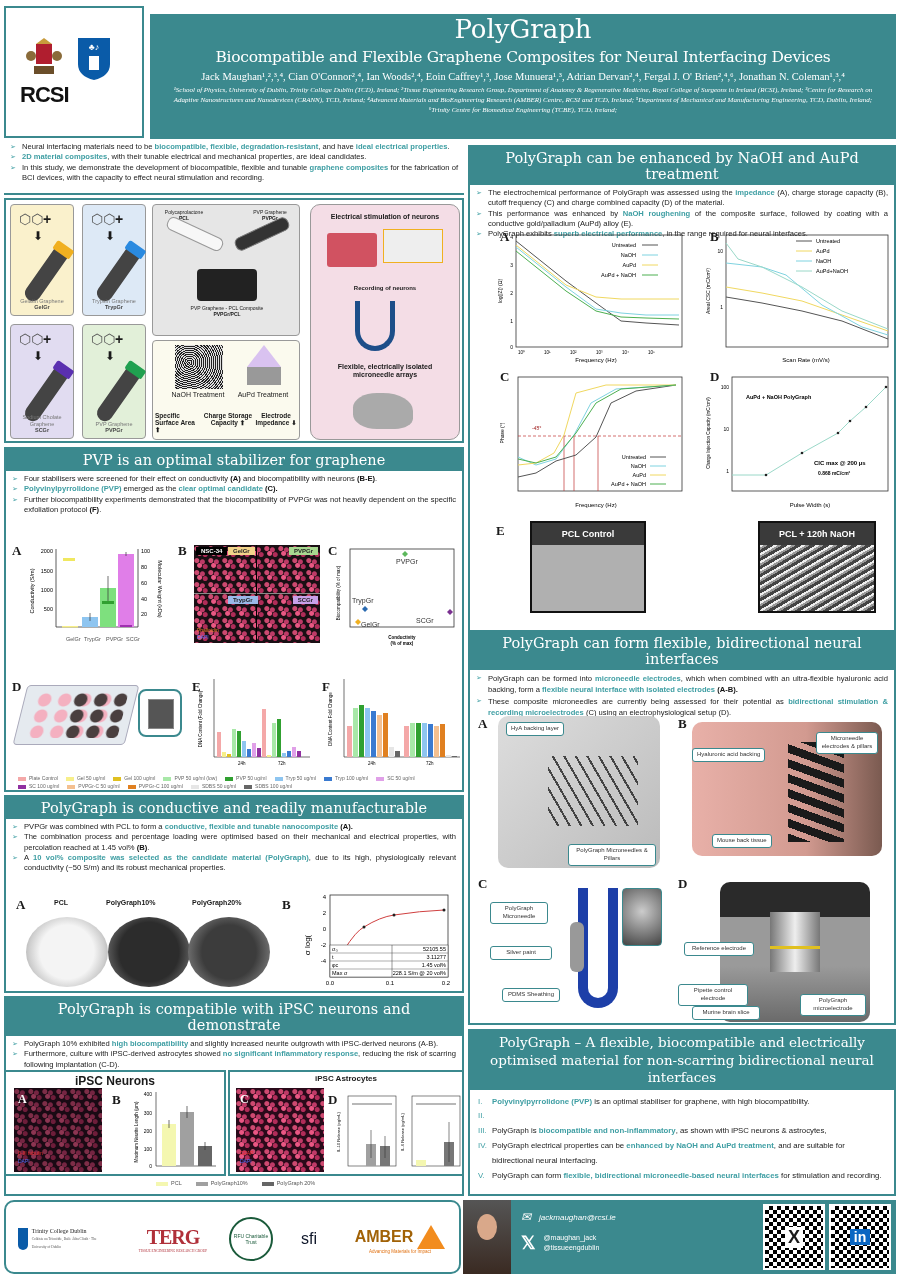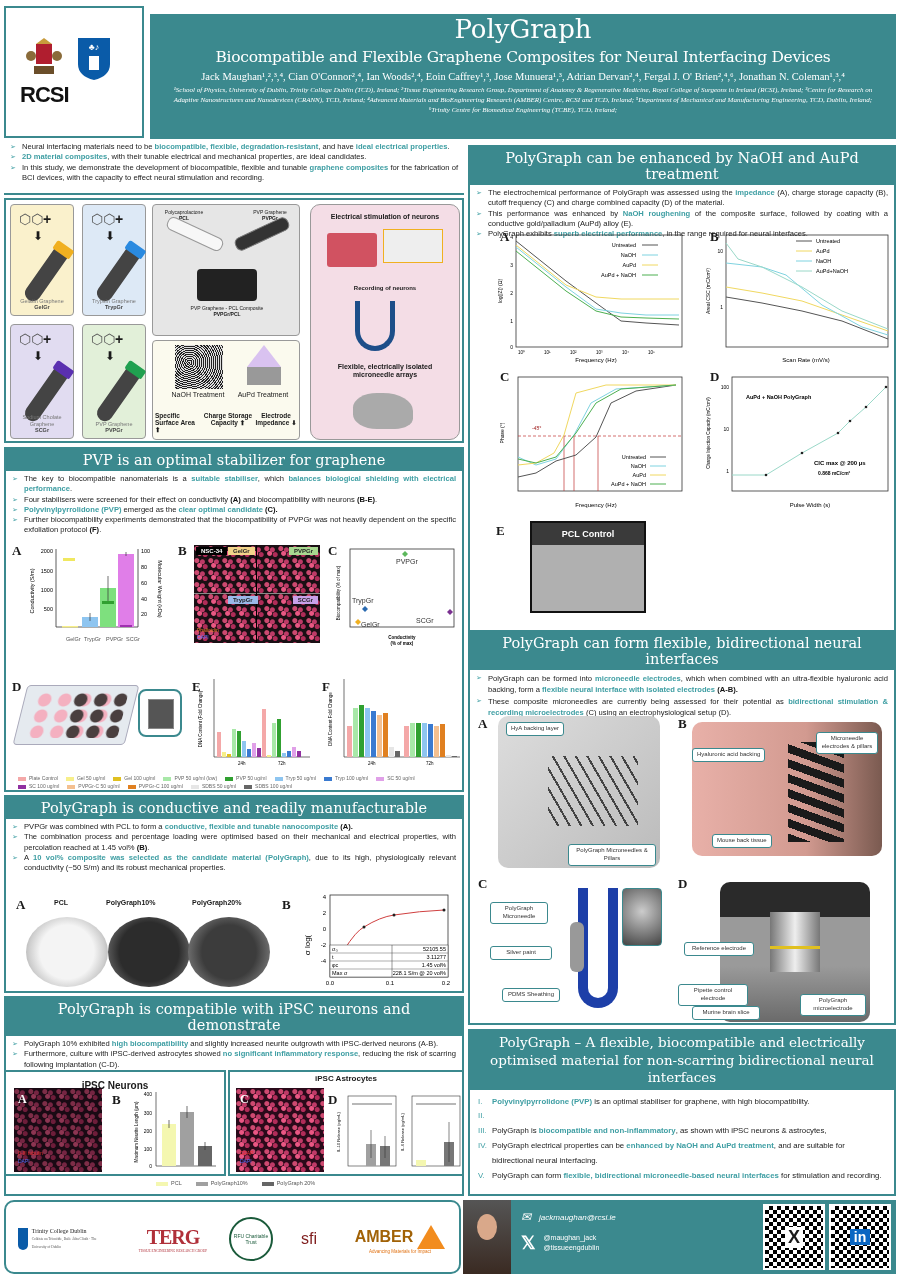--- a/index.html
+++ b/index.html
@@ -173,21 +173,20 @@
     <div style="position:absolute;top:80px;width:100%;text-align:center;font-size:6px;font-weight:bold;">Recording of neurons</div>
     <div style="position:absolute;left:44px;top:96px;width:40px;height:50px;border:5px solid #1d4e89;border-top:none;border-radius:0 0 22px 22px;"></div>
     <div style="position:absolute;top:158px;width:100%;text-align:center;font-size:7px;font-weight:bold;line-height:1.15;padding:0 10px;">Flexible, electrically isolated microneedle arrays</div>
     <div style="position:absolute;left:42px;top:188px;width:60px;height:36px;background:#aaa;border-radius:40% 50% 30% 40%;"></div>
   </div>
 </div>
 
 <div id="pvp-panel" class="panel">
   <div class="panel-title">PVP is an optimal stabilizer for graphene</div>
   <ul class="bullets">
-    <li><span>The key to biocompatible nanomaterials is a </span><span class="accent">suitable stabiliser</span><span>, which </span><span class="accent">balances biological shielding with electrical performance</span><span>.</span></li>
     <li><span>Four stabilisers were screened for their effect on conductivity </span><b class="k">(A)</b><span> and biocompatibility with neurons </span><b class="k">(B-E)</b><span>.</span></li>
     <li><span class="accent">Polyvinylpyrrolidone (PVP)</span><span> emerged as the </span><span class="accent">clear optimal candidate</span><b class="k"> (C).</b></li>
     <li><span>Further biocompatibility experiments demonstrated that the biocompatibility of PVPGr was not heavily dependent on the specific exfoliation protocol </span><b class="k">(F)</b><span>.</span></li>
   </ul>
 
   <span class="plabel" style="left:6px;top:94px;">A</span>
   <svg class="chart-svg" style="position:absolute;left:20px;top:92px;" width="140" height="110" viewBox="0 0 140 110">
     <line x1="30" y1="8" x2="30" y2="86" stroke="#333" stroke-width="0.8"></line>
     <line x1="30" y1="86" x2="112" y2="86" stroke="#333" stroke-width="0.8"></line>
     <line x1="112" y1="8" x2="112" y2="86" stroke="#333" stroke-width="0.8"></line>
@@ -377,21 +376,21 @@
   </svg>
 </div>
 
 <div id="ipsc-panel" class="panel">
   <div class="panel-title">PolyGraph is compatible with iPSC neurons and demonstrate</div>
   <ul class="bullets">
     <li><span>PolyGraph 10% exhibited </span><span class="accent">high biocompatibility</span><span> and slightly increased neurite outgrowth with iPSC-derived neurons (A-B).</span></li>
     <li><span>Furthermore, culture with iPSC-derived astrocytes showed </span><span class="accent">no significant inflammatory response</span><span>, reducing the risk of scarring following implantation (C-D).</span></li>
   </ul>
   <div style="position:absolute;left:0;top:72px;width:220px;height:106px;border:2px solid #3b898e;border-left:none;">
-    <div style="text-align:center;font-size:10px;font-weight:bold;margin-top:8px;">iPSC Neurons</div>
+    <div style="text-align:center;font-size:12px;font-weight:bold;margin-top:2px;">iPSC Neurons</div>
     <div class="micro" style="left:8px;top:16px;width:88px;height:84px;background:#1a0a14;">
       <div class="dots" style="opacity:.5;"></div>
       <span class="plabel" style="left:4px;top:4px;color:#fff;font-size:12px;">A</span>
       <span style="position:absolute;left:4px;bottom:16px;font-size:5px;color:#f03030;">β-III tubulin</span>
       <span style="position:absolute;left:4px;bottom:8px;font-size:5px;color:#6070ff;">DAPI</span>
     </div>
     <span class="plabel" style="left:106px;top:20px;">B</span>
     <svg class="chart-svg" style="position:absolute;left:124px;top:16px;" width="90" height="88" viewBox="0 0 90 88">
       <line x1="26" y1="4" x2="26" y2="78" stroke="#333" stroke-width="0.7"></line>
       <line x1="26" y1="78" x2="86" y2="78" stroke="#333" stroke-width="0.7"></line>
@@ -544,20 +543,23 @@
     <text x="44" y="26" font-size="5.5" font-weight="bold">AuPd + NaOH PolyGraph</text>
     <text x="112" y="92" font-size="6" font-weight="bold">CIC max @ 200 µs</text>
     <text x="116" y="102" font-size="5" font-weight="bold">0.868 mC/cm²</text>
   </svg>
 
   <span class="plabel" style="left:26px;top:376px;">E</span>
   <div style="position:absolute;left:60px;top:374px;width:346px;height:92px;">
     <div class="sem" style="left:0;width:116px;background:#b0b0b0;">
         <div class="sem-head">PCL Control</div>
       </div>
+    <div class="sem" style="left:228px;width:118px;background:repeating-linear-gradient(-30deg,#eee 0 2px,#444 2px 5px,#999 5px 7px);">
+        <div class="sem-head">PCL + 120h NaOH</div>
+      </div>
   </div>
 </div>
 
 <div id="interfaces-panel" class="panel">
   <div class="panel-title">PolyGraph can form flexible, bidirectional neural interfaces</div>
   <ul class="bullets" style="line-height:1.5;">
     <li><span>PolyGraph can be formed into </span><span class="accent">microneedle electrodes</span><span>, which when combined with an ultra-flexible hyaluronic acid backing, form a </span><span class="accent">flexible neural interface with isolated electrodes</span><b class="k"> (A-B).</b></li>
     <li><span>These composite microneedles are currently being assessed for their potential as </span><span class="accent">bidirectional stimulation &amp; recording microelectrodes</span><span> (C) using an electrophysiological setup (D).</span></li>
   </ul>
 
@@ -628,21 +630,21 @@
     <div style="font-size:6px;font-family:'Liberation Serif',serif;line-height:1.2;"><span>Trinity College Dublin</span><br><span style="font-size:3.5px;color:#555;">Coláiste na Tríonóide, Baile Átha Cliath · The University of Dublin</span></div>
   </div>
   <div class="footer-logo" style="left:127px;width:80px;flex-direction:column;font-family:Liberation Serif, serif;">
     <div style="font-size:20px;font-weight:bold;color:#b0303a;letter-spacing:-1px;">TERG</div>
     <div style="font-size:3.5px;color:#b0303a;">TISSUE ENGINEERING RESEARCH GROUP</div>
   </div>
   <div class="footer-logo" style="left:220px;width:50px;">
     <div style="width:44px;height:44px;border:2px solid #1a5a3a;border-radius:50%;font-size:5px;color:#1a5a3a;text-align:center;padding-top:14px;">RFU Charitable Trust</div>
   </div>
   <div class="footer-logo" style="left:278px;width:50px;">
-    <div style="font-size:16px;color:#7f1d1d;">sfi</div>
+    <div style="font-size:16px;color:#0f172a;">sfi</div>
   </div>
   <div class="footer-logo" style="left:336px;width:116px;flex-direction:column;">
     <div style="display:flex;align-items:center;">
       <span style="font-size:16px;font-weight:bold;color:#a16207;">AMBER</span>
       <span style="margin-left:4px;width:0;height:0;border-left:14px solid transparent;border-right:14px solid transparent;border-bottom:24px solid #f28c1e;"></span>
     </div>
     <div style="font-size:4.5px;color:#e07010;">Advancing Materials for Impact</div>
   </div>
 </div>
 

